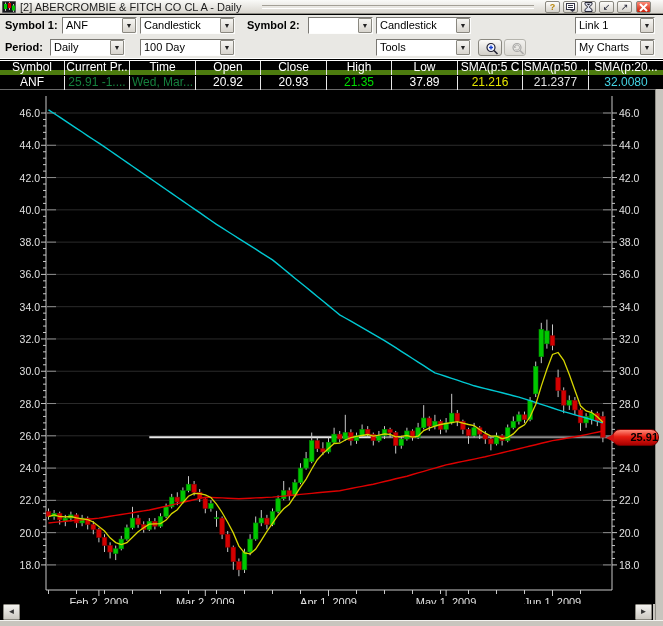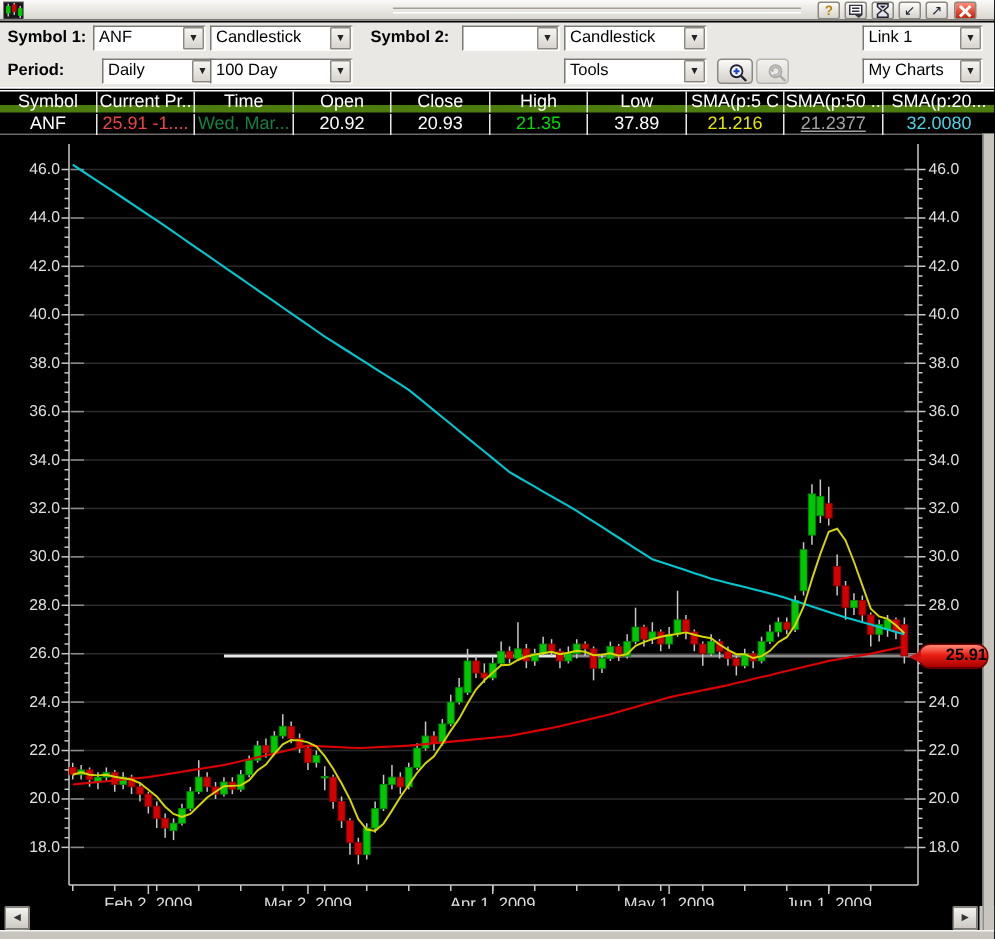--- a/index.html
+++ b/index.html
@@ -71,20 +71,21 @@
   <div class="titlebar">
     <svg class="app-icon" width="14" height="12" viewBox="0 0 14 12">
       <rect x="0" y="0" width="14" height="12" fill="#18181c" stroke="#9a9a9a"></rect>
       <line x1="3.5" y1="1.5" x2="3.5" y2="10" stroke="#bbb" stroke-width="1"></line>
       <rect x="2" y="3" width="3" height="5" fill="#00c800"></rect>
       <line x1="7.5" y1="1" x2="7.5" y2="9" stroke="#bbb" stroke-width="1"></line>
       <rect x="6" y="2" width="3" height="5" fill="#d40000"></rect>
       <line x1="11.5" y1="3" x2="11.5" y2="11" stroke="#bbb" stroke-width="1"></line>
       <rect x="10" y="4.5" width="3" height="5" fill="#00c800"></rect>
     </svg>
+    <span class="title-text">[2] ABERCROMBIE &amp; FITCH CO CL A - Daily</span>
     <div class="title-grip"></div>
     <button class="tb-btn help" style="left:545px">?</button>
     <button class="tb-btn" style="left:563px">
       <svg width="10" height="9" viewBox="0 0 10 9">
         <rect x="0.5" y="0.5" width="8" height="6" fill="#fff" stroke="#334"></rect>
         <line x1="2" y1="2.5" x2="7" y2="2.5" stroke="#334"></line>
         <line x1="2" y1="4.5" x2="7" y2="4.5" stroke="#334"></line>
         <path d="M4 7 l5 0 l-2.5 2 z" fill="#334"></path>
       </svg>
     </button>
@@ -122,21 +123,21 @@
     <div class="combo" style="left:376px;top:2px;width:95px">
       <span class="val">Candlestick</span>
       <span class="drop">▼</span>
     </div>
     <div class="combo" style="left:575px;top:2px;width:80px">
       <span class="val">Link 1</span>
       <span class="drop">▼</span>
     </div>
 
     <span class="tb-label" style="left:5px;top:24px">Period:</span>
-    <div class="combo" style="left:68px;top:24px;width:75px">
+    <div class="combo" style="left:50px;top:24px;width:75px">
       <span class="val">Daily</span>
       <span class="drop">▼</span>
     </div>
     <div class="combo" style="left:140px;top:24px;width:95px">
       <span class="val">100 Day</span>
       <span class="drop">▼</span>
     </div>
     <div class="combo" style="left:376px;top:24px;width:95px">
       <span class="val">Tools</span>
       <span class="drop">▼</span>
@@ -171,28 +172,28 @@
       <div class="q-cell" style="width:65px">Open</div>
       <div class="q-cell" style="width:66px">Close</div>
       <div class="q-cell" style="width:65px">High</div>
       <div class="q-cell" style="width:66px">Low</div>
       <div class="q-cell" style="width:65px">SMA(p:5 C</div>
       <div class="q-cell" style="width:66px">SMA(p:50 ..</div>
       <div class="q-cell" style="width:74px">SMA(p:20...</div>
     </div>
     <div class="q-row q-data">
       <div class="q-cell" style="width: 65px; color: rgb(255, 255, 255);">ANF</div>
-      <div class="q-cell" style="width: 65px; color: #ef4444;">25.91 -1....</div>
+      <div class="q-cell" style="width: 65px; color: #15803d;">25.91 -1....</div>
       <div class="q-cell" style="width: 66px; color: #15803d;">Wed, Mar...</div>
       <div class="q-cell" style="width: 65px; color: rgb(255, 255, 255);">20.92</div>
       <div class="q-cell" style="width: 66px; color: rgb(255, 255, 255);">20.93</div>
       <div class="q-cell" style="width: 65px; color: rgb(0, 221, 0);">21.35</div>
       <div class="q-cell" style="width: 66px; color: rgb(255, 255, 255);">37.89</div>
       <div class="q-cell" style="width: 65px; color: rgb(230, 230, 0);">21.216</div>
-      <div class="q-cell" style="width: 66px; color: #a3a3a3; text-decoration: underline;">21.2377</div>
+      <div class="q-cell" style="width: 66px; color: #e5e5e5;">21.2377</div>
       <div class="q-cell" style="width: 74px; color: rgb(69, 213, 230);">32.0080</div>
     </div>
   </div>
 
   <svg id="chart-svg" width="663" height="515" viewBox="0 89 663 515">
       <line x1="47" y1="564.9200000000001" x2="611" y2="564.9200000000001" stroke="#2b2b2b" stroke-width="1"></line>
       <line x1="47" y1="564.9200000000001" x2="56" y2="564.9200000000001" stroke="#8c8c8c" stroke-width="1"></line>
       <line x1="603" y1="564.9200000000001" x2="611" y2="564.9200000000001" stroke="#8c8c8c" stroke-width="1"></line>
       <line x1="47" y1="532.64" x2="611" y2="532.64" stroke="#2b2b2b" stroke-width="1"></line>
       <line x1="47" y1="532.64" x2="56" y2="532.64" stroke="#8c8c8c" stroke-width="1"></line>

